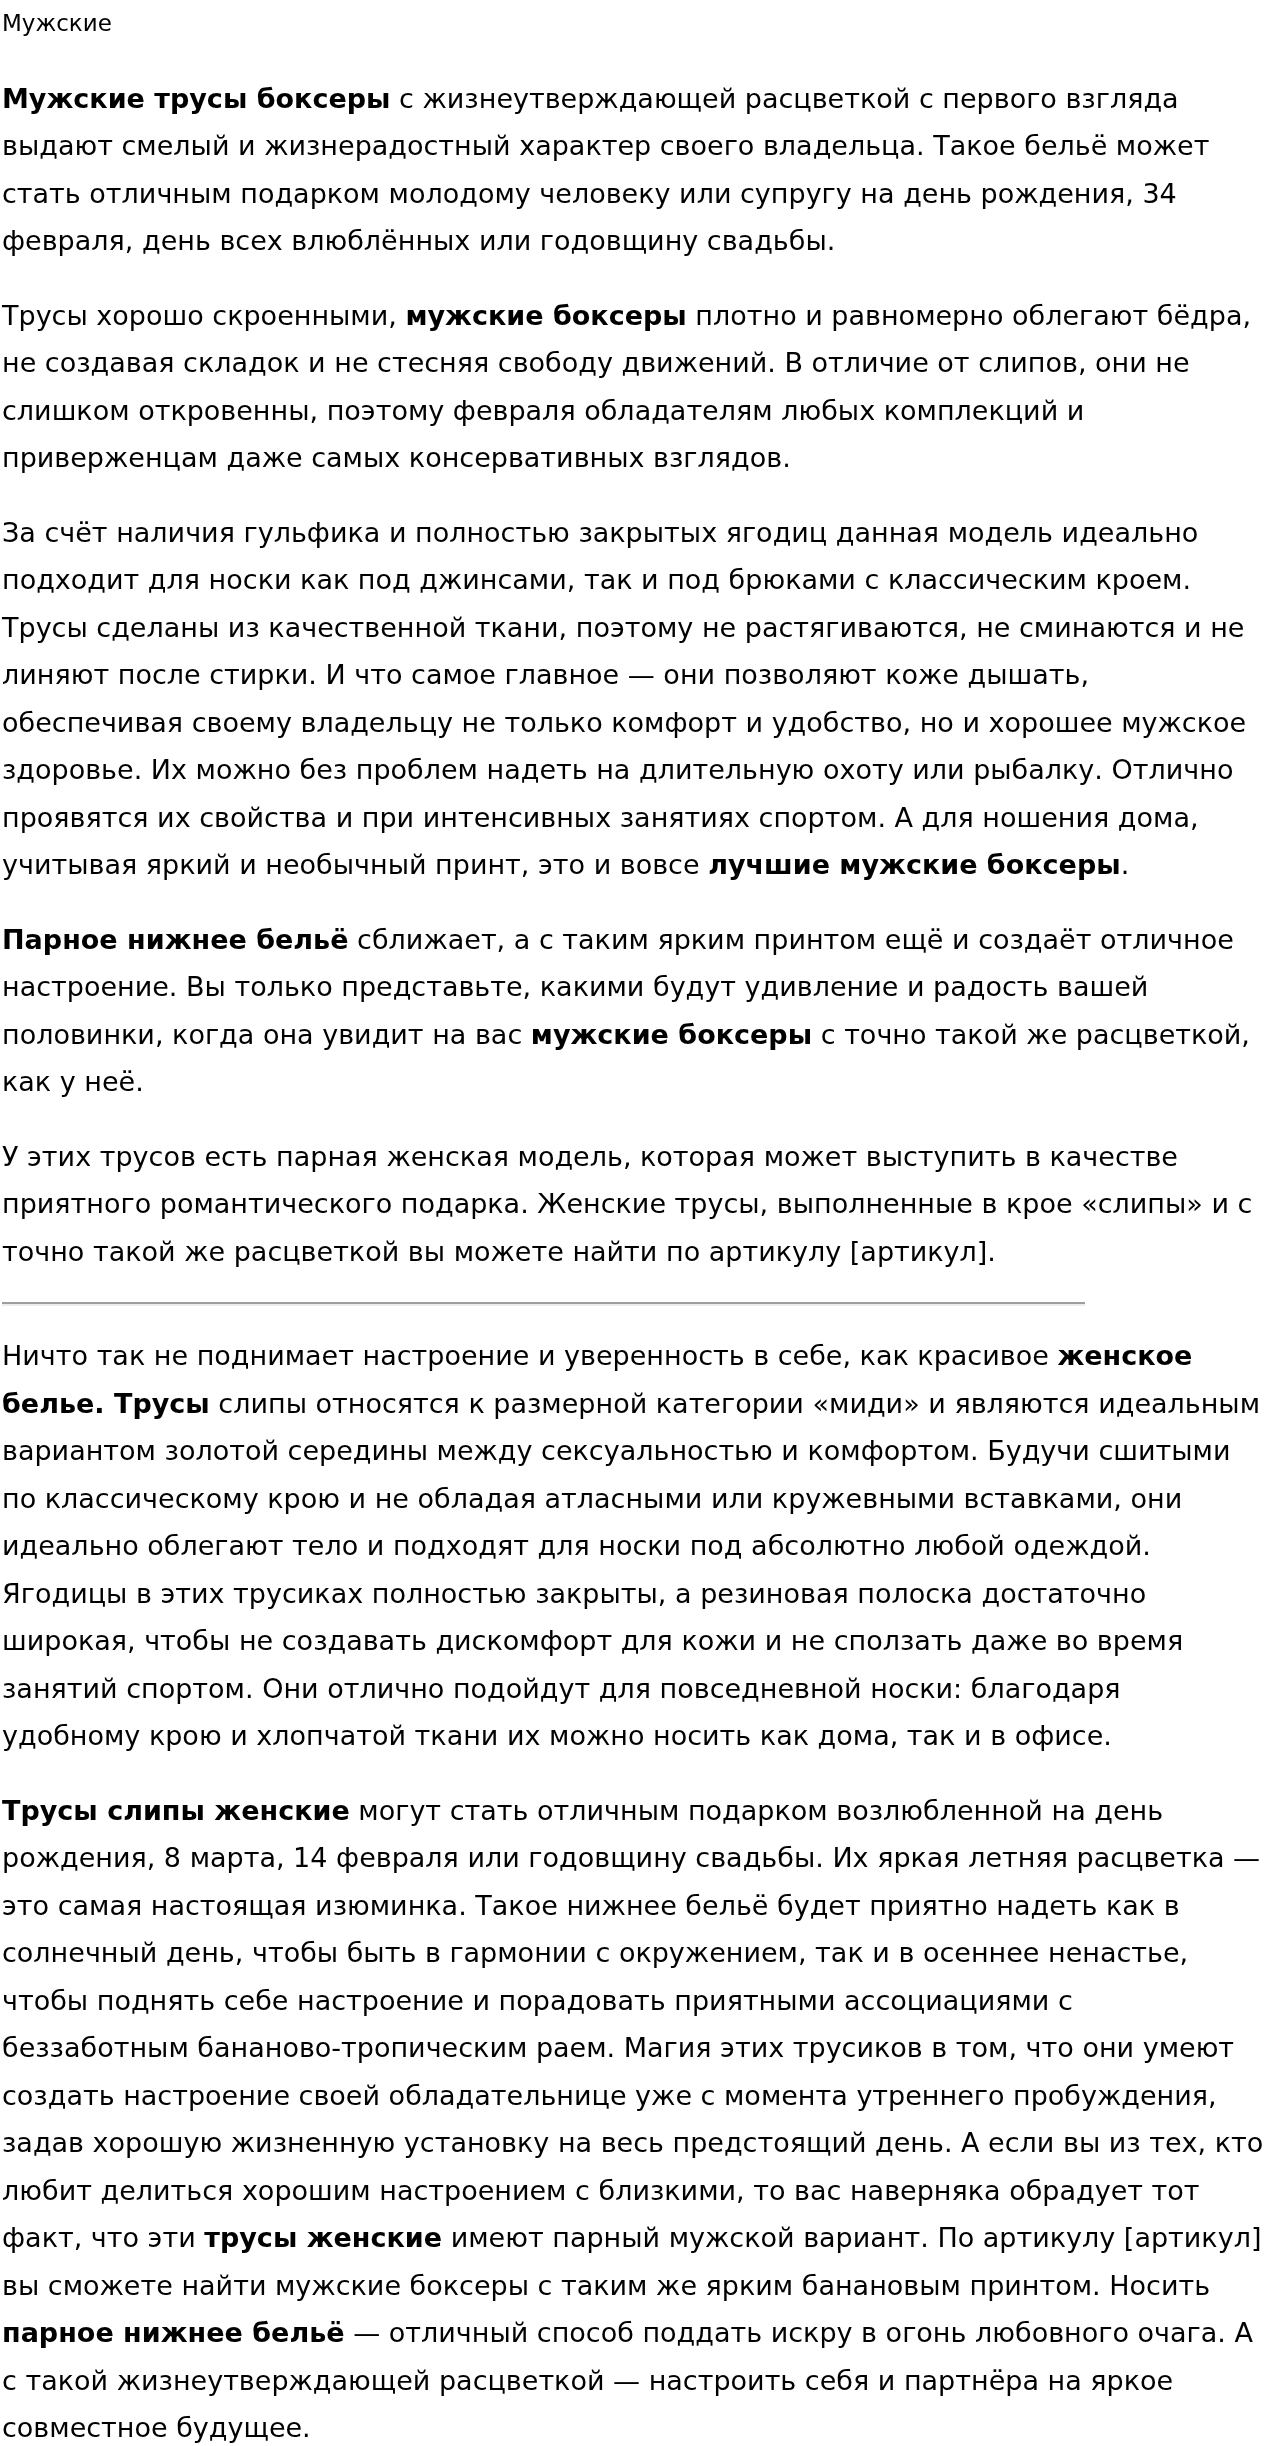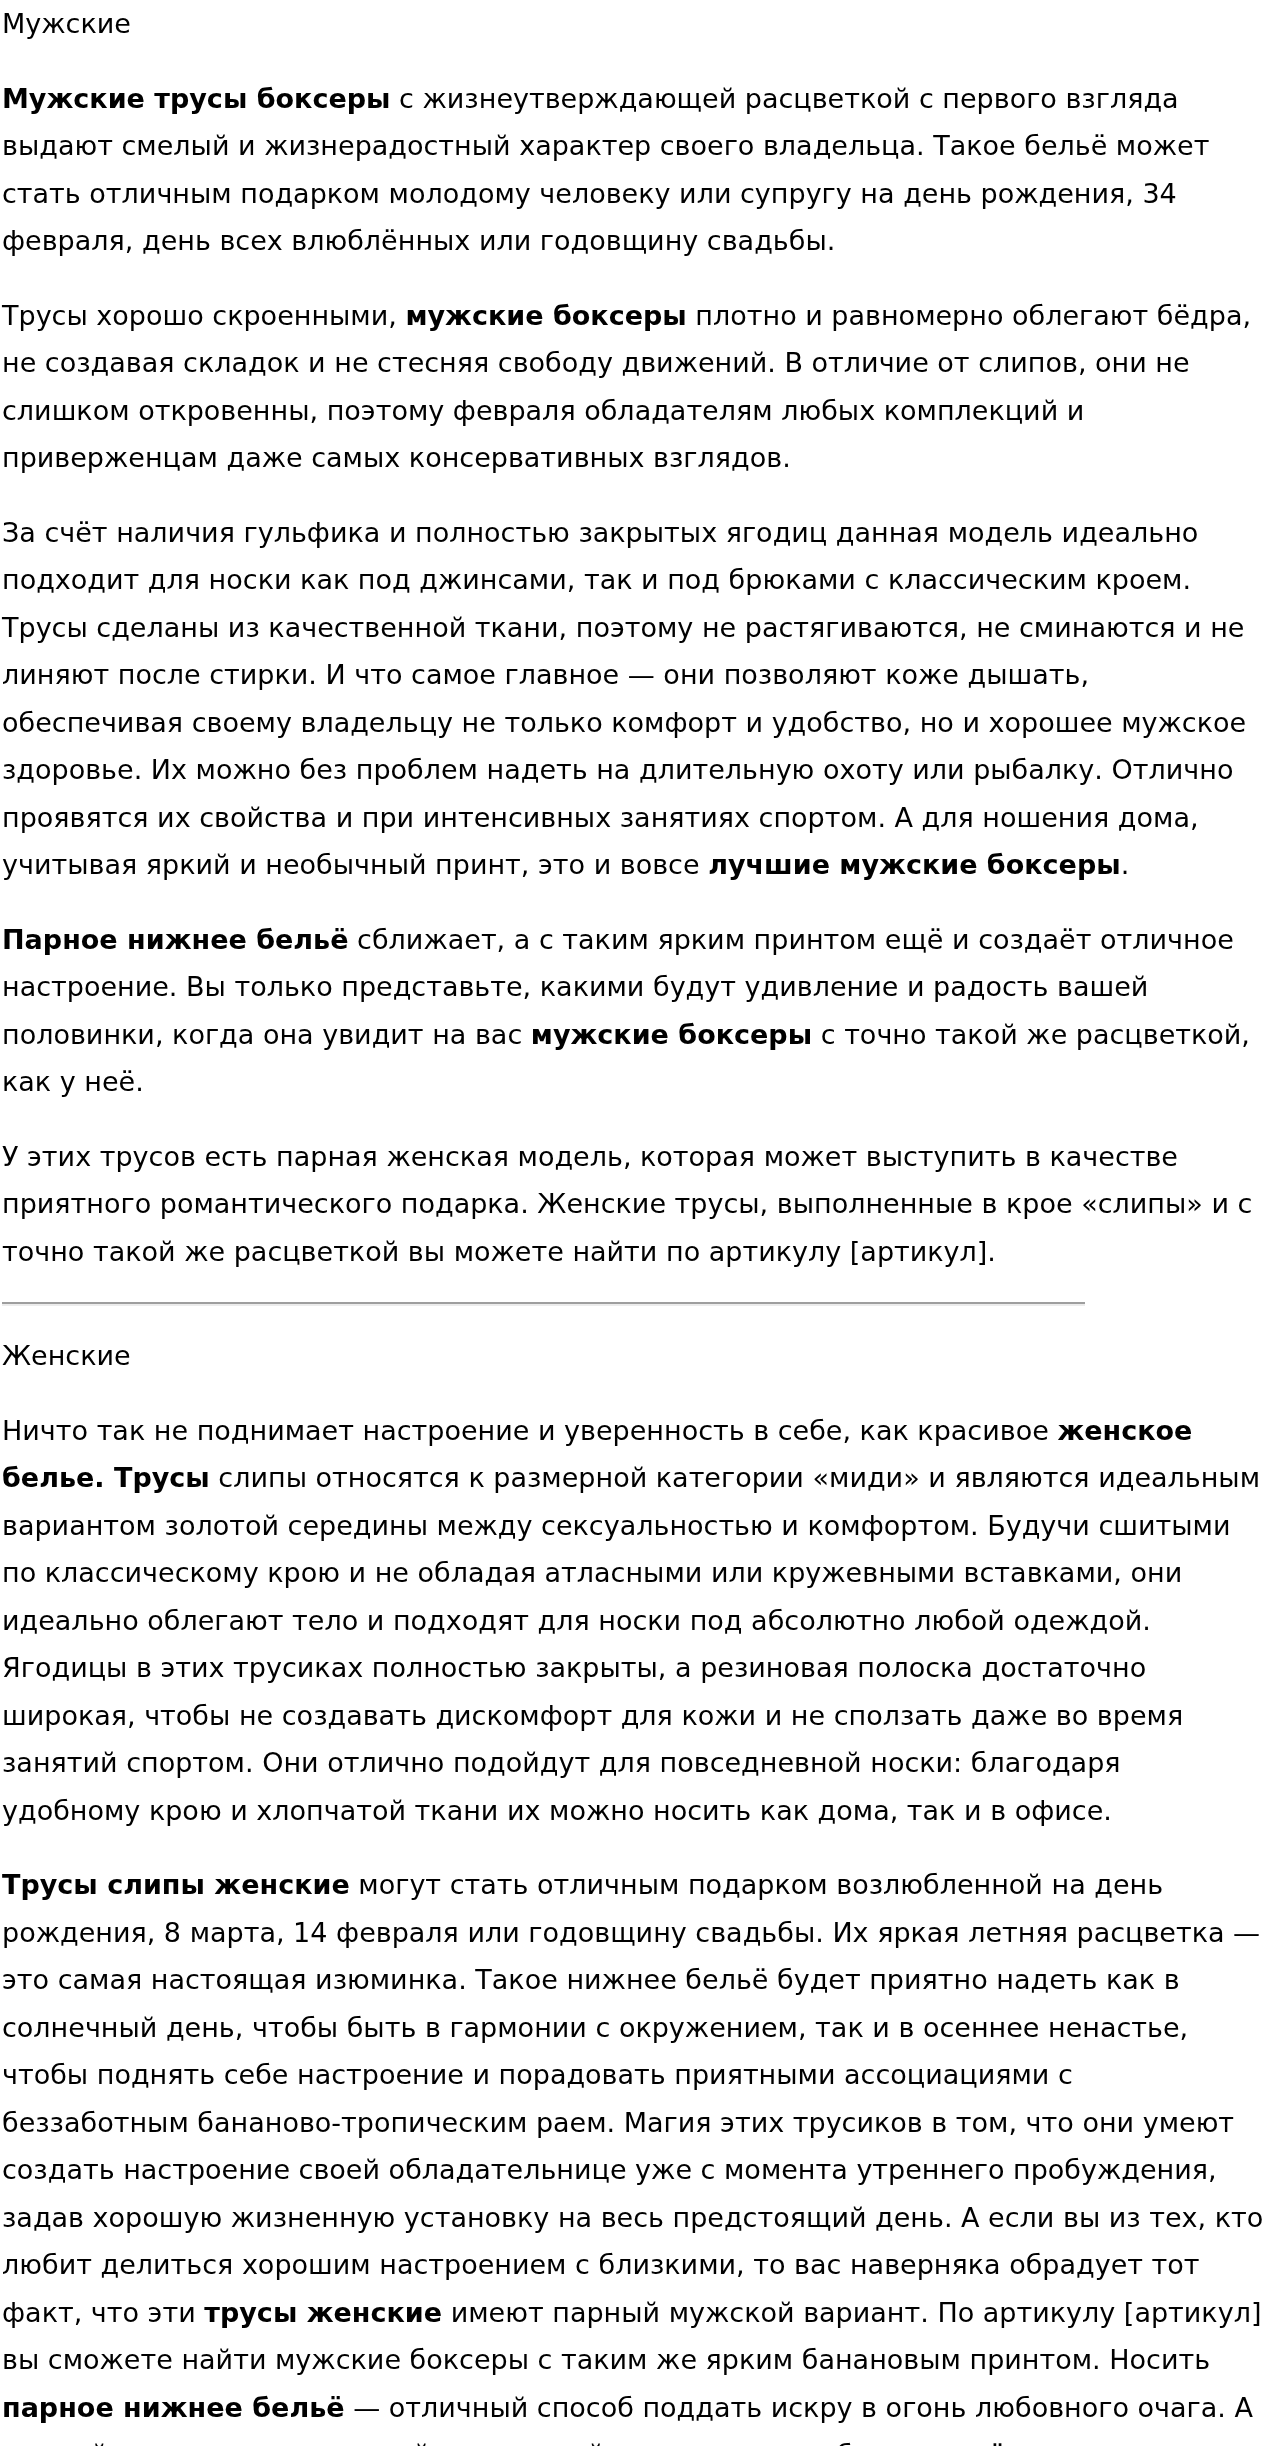--- a/index.html
+++ b/index.html
@@ -15,21 +15,21 @@
     line-height: 47.5px;
     color: #000000;
     -webkit-font-smoothing: antialiased;
   }
   main.doc {
     box-sizing: border-box;
     width: 1270px;
     padding: 0 6px 30px 2px;
   }
   .section-heading {
-    font-size: 27px;
+    font-size: 23px;
     font-weight: 400;
     line-height: 47.5px;
     margin: 0 0 27px 0;
     color: #000000;
   }
   p.para {
     margin: 0 0 27px 0;
   }
   p.para strong {
     font-weight: bold;
@@ -47,16 +47,15 @@
 <body style="background: rgb(255, 255, 255);">
 
 <main class="doc" style="color: rgb(0, 0, 0);">
     <h2 class="section-heading">Мужские</h2>
     <p class="para"><strong>Мужские трусы боксеры</strong><span> с жизнеутверждающей расцветкой с первого взгляда выдают смелый и жизнерадостный характер своего владельца. Такое бельё может стать отличным подарком молодому человеку или супругу на день рождения, 34 февраля, день всех влюблённых или годовщину свадьбы.</span></p>
     <p class="para"><span>Трусы хорошо скроенными, </span><strong>мужские боксеры</strong><span> плотно и равномерно облегают бёдра, не создавая складок и не стесняя свободу движений. В отличие от слипов, они не слишком откровенны, поэтому февраля обладателям любых комплекций и приверженцам даже самых консервативных взглядов.</span></p>
     <p class="para"><span>За счёт наличия гульфика и полностью закрытых ягодиц данная модель идеально подходит для носки как под джинсами, так и под брюками с классическим кроем. Трусы сделаны из качественной ткани, поэтому не растягиваются, не сминаются и не линяют после стирки. И что самое главное — они позволяют коже дышать, обеспечивая своему владельцу не только комфорт и удобство, но и хорошее мужское здоровье. Их можно без проблем надеть на длительную охоту или рыбалку. Отлично проявятся их свойства и при интенсивных занятиях спортом. А для ношения дома, учитывая яркий и необычный принт, это и вовсе </span><strong>лучшие мужские боксеры</strong><span>.</span></p>
     <p class="para"><strong>Парное нижнее бельё</strong><span> сближает, а с таким ярким принтом ещё и создаёт отличное настроение. Вы только представьте, какими будут удивление и радость вашей половинки, когда она увидит на вас </span><strong>мужские боксеры</strong><span> с точно такой же расцветкой, как у неё.</span></p>
     <p class="para"><span>У этих трусов есть парная женская модель, которая может выступить в качестве приятного романтического подарка. Женские трусы, выполненные в крое «слипы» и с точно такой же расцветкой вы можете найти по артикулу [артикул].</span></p>
     <div class="divider" style="border-top-color: rgb(158, 158, 158);"></div>
-    <h2 class="section-heading">Женские</h2>
     <p class="para"><span>Ничто так не поднимает настроение и уверенность в себе, как красивое </span><strong>женское белье. Трусы</strong><span> слипы относятся к размерной категории «миди» и являются идеальным вариантом золотой середины между сексуальностью и комфортом. Будучи сшитыми по классическому крою и не обладая атласными или кружевными вставками, они идеально облегают тело и подходят для носки под абсолютно любой одеждой. Ягодицы в этих трусиках полностью закрыты, а резиновая полоска достаточно широкая, чтобы не создавать дискомфорт для кожи и не сползать даже во время занятий спортом. Они отлично подойдут для повседневной носки: благодаря удобному крою и хлопчатой ткани их можно носить как дома, так и в офисе.</span></p>
     <p class="para"><strong>Трусы слипы женские</strong><span> могут стать отличным подарком возлюбленной на день рождения, 8 марта, 14 февраля или годовщину свадьбы. Их яркая летняя расцветка — это самая настоящая изюминка. Такое нижнее бельё будет приятно надеть как в солнечный день, чтобы быть в гармонии с окружением, так и в осеннее ненастье, чтобы поднять себе настроение и порадовать приятными ассоциациями с беззаботным бананово-тропическим раем. Магия этих трусиков в том, что они умеют создать настроение своей обладательнице уже с момента утреннего пробуждения, задав хорошую жизненную установку на весь предстоящий день. А если вы из тех, кто любит делиться хорошим настроением с близкими, то вас наверняка обрадует тот факт, что эти </span><strong>трусы женские</strong><span> имеют парный мужской вариант. По артикулу [артикул] вы сможете найти мужские боксеры с таким же ярким банановым принтом. Носить </span><strong>парное нижнее бельё</strong><span> — отличный способ поддать искру в огонь любовного очага. А с такой жизнеутверждающей расцветкой — настроить себя и партнёра на яркое совместное будущее.</span></p>
   </main>
 
 </body></html>

